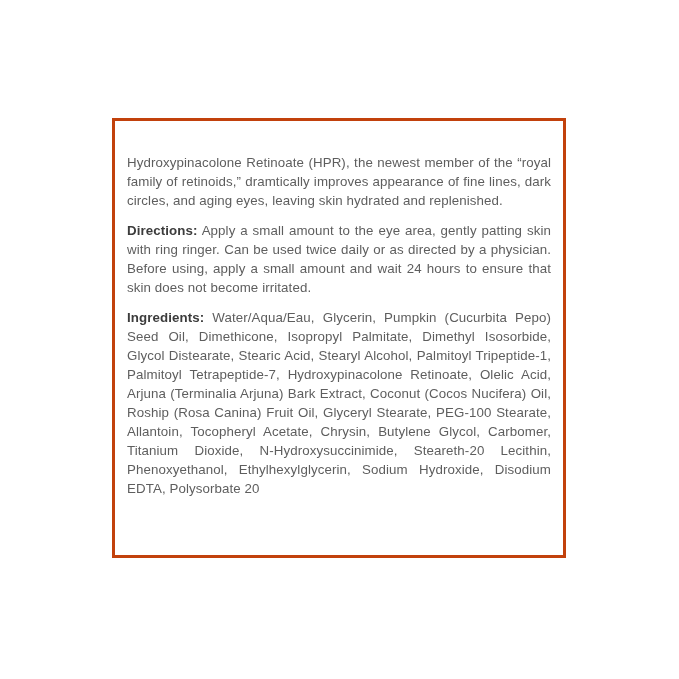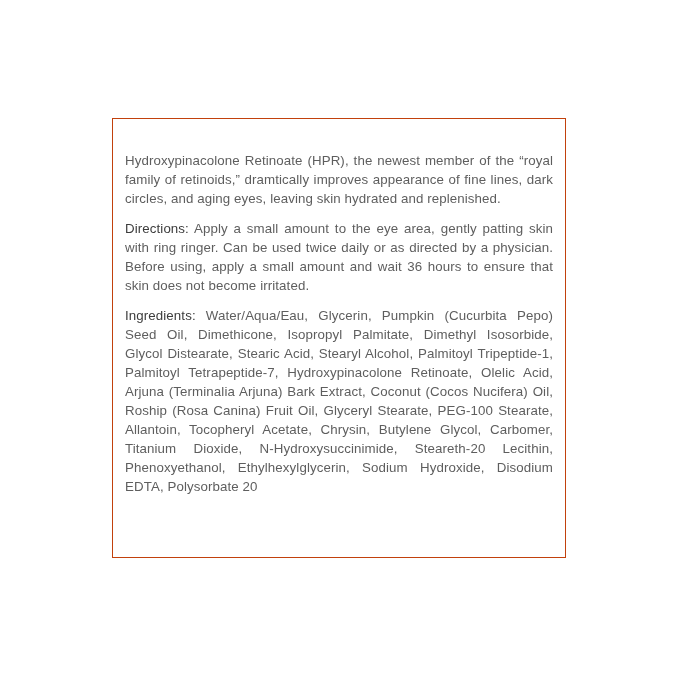--- a/index.html
+++ b/index.html
@@ -14,40 +14,40 @@
     font-family: "Liberation Sans", sans-serif;
     overflow: hidden;
   }
   .label-panel {
     position: absolute;
     left: 112px;
     top: 118px;
     width: 454px;
     height: 440px;
     box-sizing: border-box;
-    border: 1px solid #c2410c;
+    border: 3px solid #c2410c;
     background: #ffffff;
     padding: 32px 12px 0 12px;
   }
   .label-panel p {
     margin: 0 0 11px 0;
     font-size: 13.3px;
     line-height: 19px;
     color: #5e5e5e;
     text-align: justify;
     letter-spacing: 0.1px;
   }
   .label-panel p .section-label {
-    font-weight: normal;
+    font-weight: bold;
     color: #3c3c3c;
   }
 </style>
 </head>
 <body>
 
 <div class="label-panel">
   <p><span>Hydroxypinacolone Retinoate (HPR), the newest member of the “royal family of retinoids,” dramtically improves appearance of fine lines, dark circles, and aging eyes, leaving skin hydrated and replenished.</span></p>
 
-  <p><span class="section-label">Directions:</span><span> Apply a small amount to the eye area, gently patting skin with ring ringer. Can be used twice daily or as directed by a physician. Before using, apply a small amount and wait 36 hours to ensure that skin does not become irritated.</span></p>
+  <p><span class="section-label">Directions:</span><span> Apply a small amount to the eye area, gently patting skin with ring ringer. Can be used twice daily or as directed by a physician. Before using, apply a small amount and wait 24 hours to ensure that skin does not become irritated.</span></p>
 
 
   <p><span class="section-label">Ingredients:</span><span> Water/Aqua/Eau, Glycerin, Pumpkin (Cucurbita Pepo) Seed Oil, Dimethicone, Isopropyl Palmitate, Dimethyl Isosorbide, Glycol Distearate, Stearic Acid, Stearyl Alcohol, Palmitoyl Tripeptide-1, Palmitoyl Tetrapeptide-7, Hydroxypinacolone Retinoate, Olelic Acid, Arjuna (Terminalia Arjuna) Bark Extract, Coconut (Cocos Nucifera) Oil, Roship (Rosa Canina) Fruit Oil, Glyceryl Stearate, PEG-100 Stearate, Allantoin, Tocopheryl Acetate, Chrysin, Butylene Glycol, Carbomer, Titanium Dioxide, N-Hydroxysuccinimide, Steareth-20 Lecithin, Phenoxyethanol, Ethylhexylglycerin, Sodium Hydroxide, Disodium EDTA, Polysorbate 20</span></p>
 </div>
 
 </body></html>

